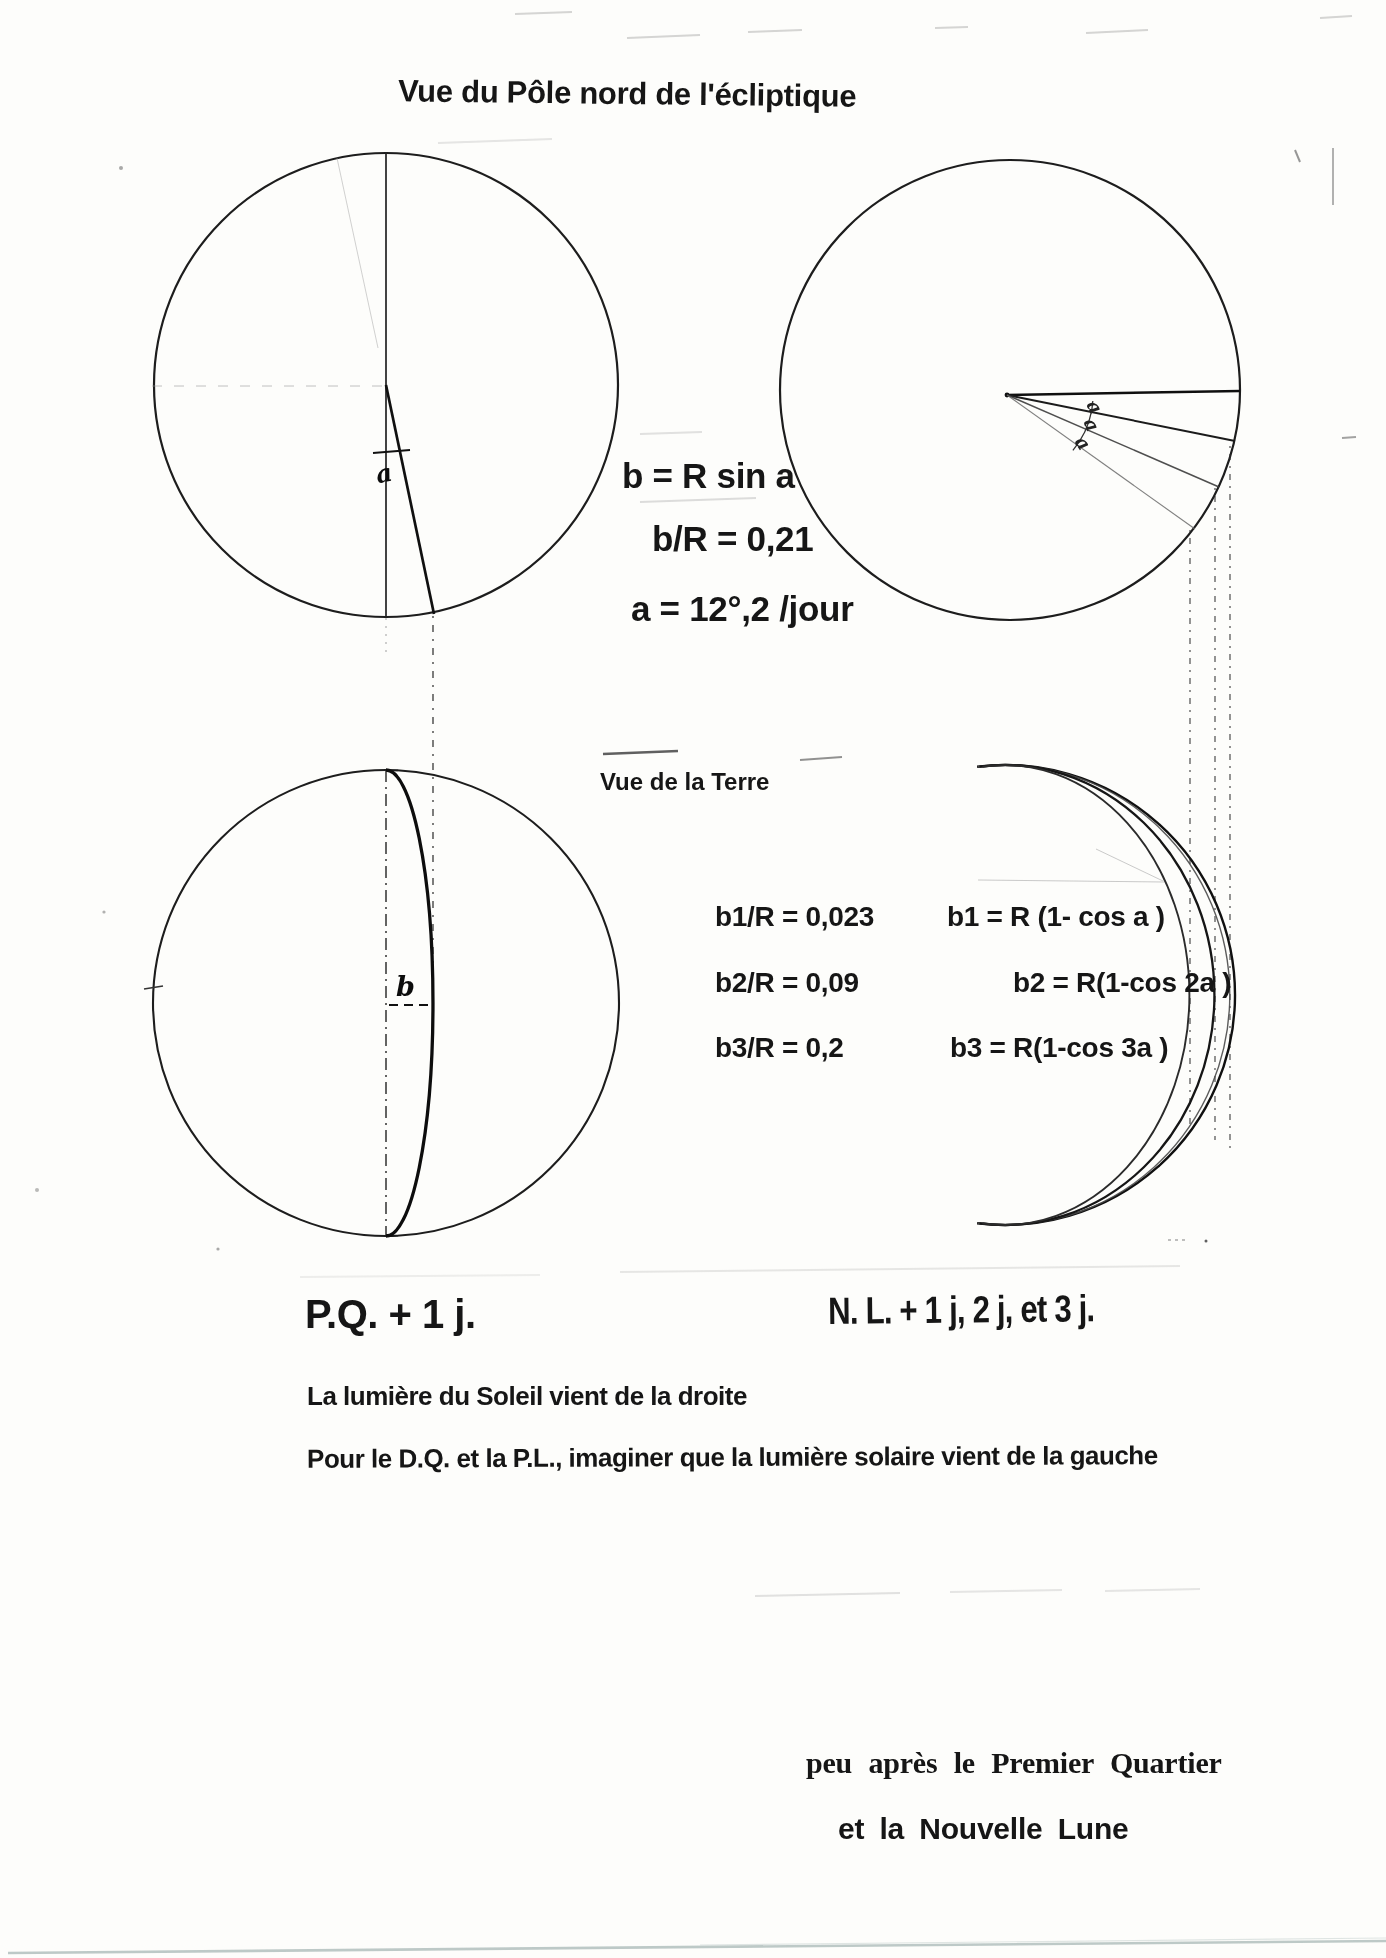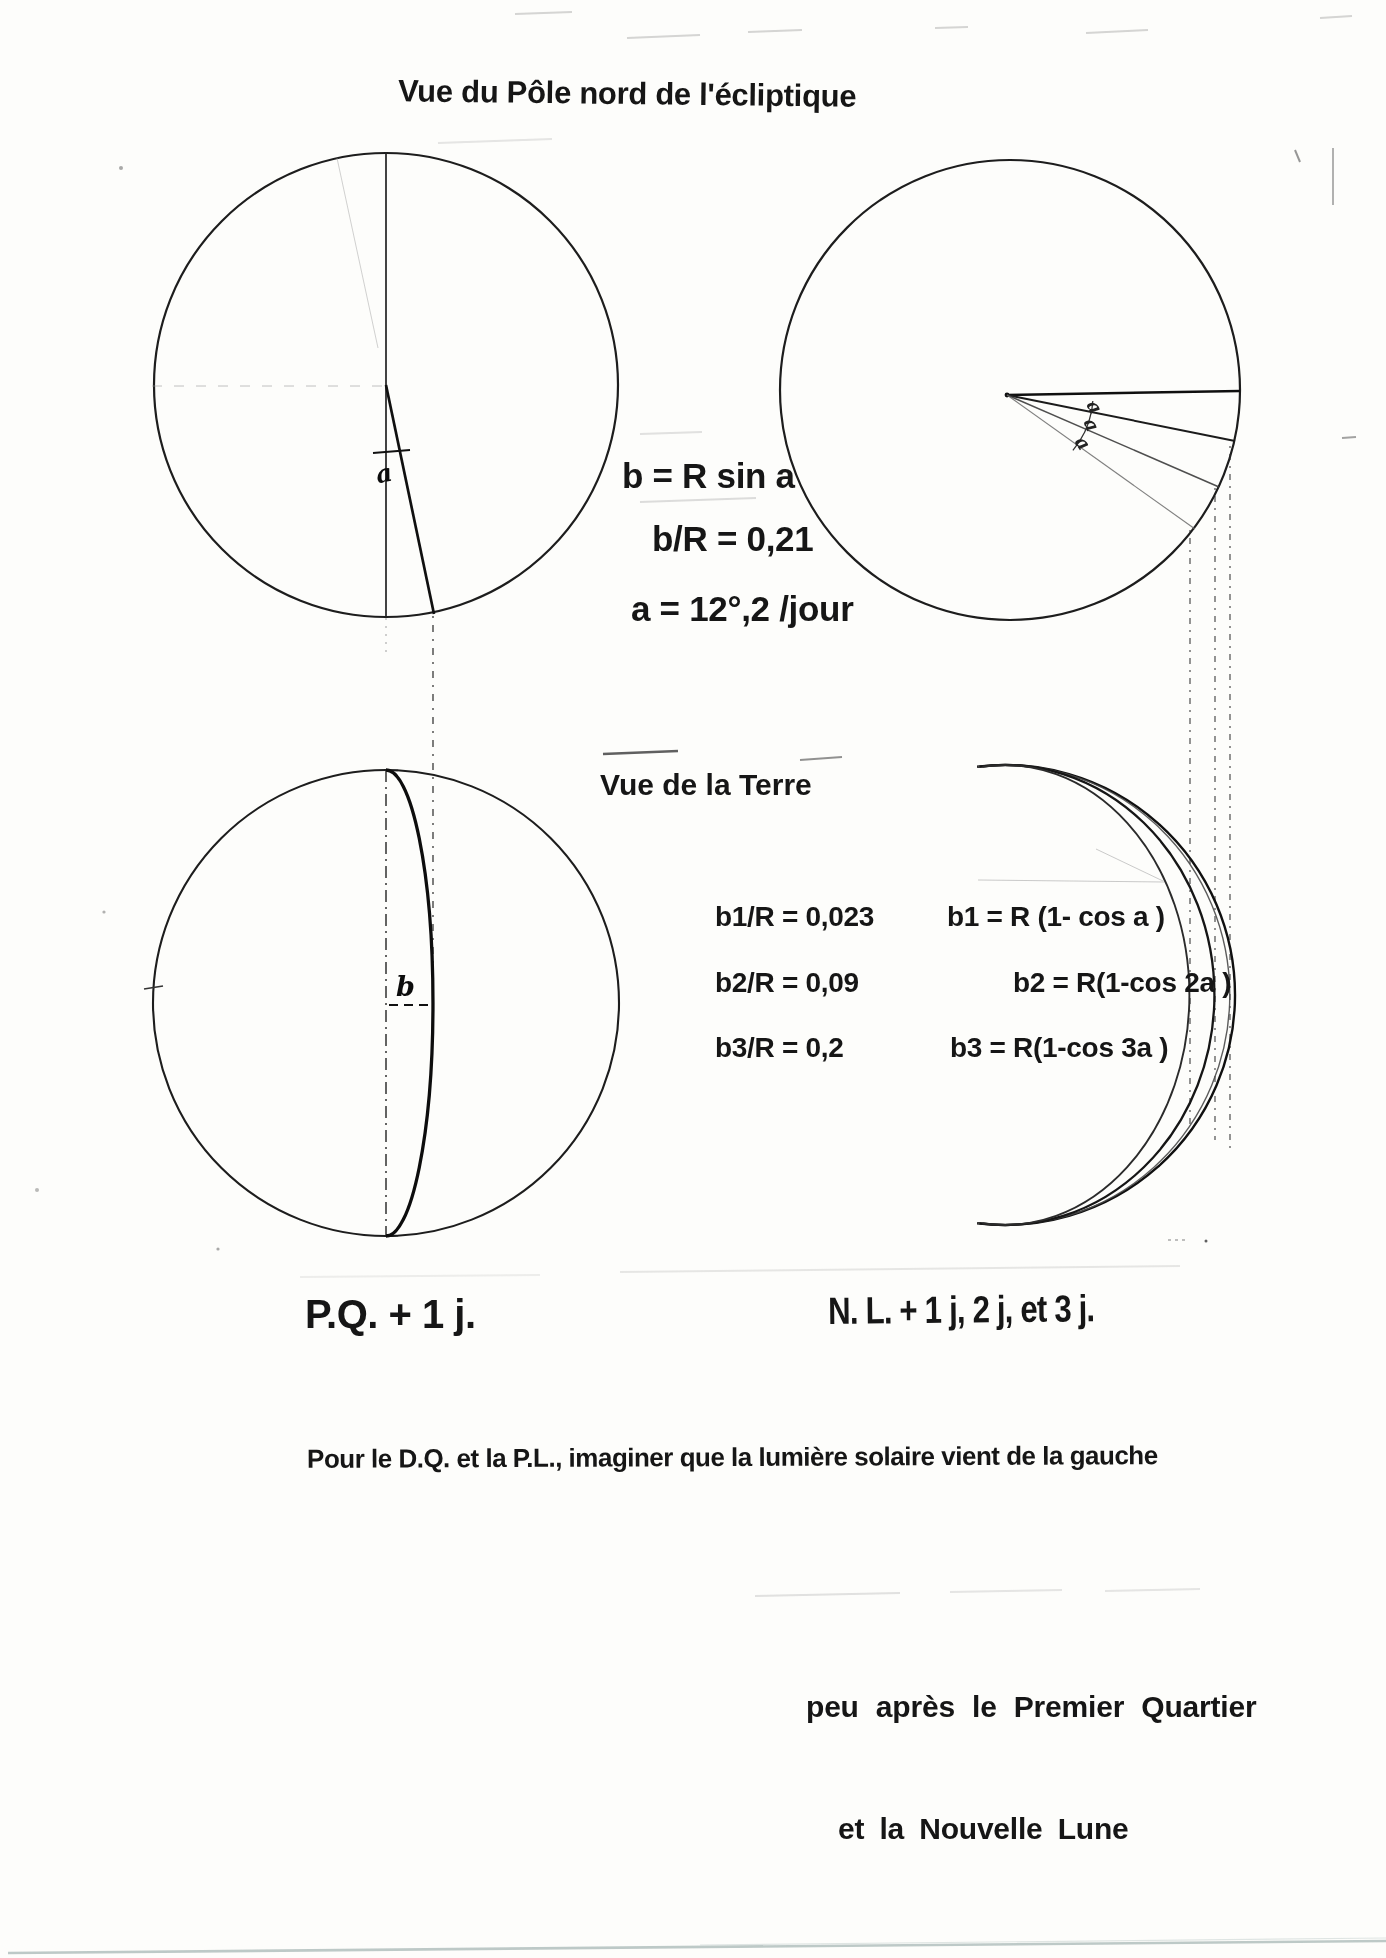--- a/index.html
+++ b/index.html
@@ -5,21 +5,21 @@
   html,body{margin:0;padding:0;background:#e8e8e6;}
   .page{
     position:relative;width:1386px;height:1958px;margin:0 auto;
     background:#fdfdfb;overflow:hidden;
     font-family:"Liberation Sans",sans-serif;color:#161616;
   }
   .page svg{position:absolute;left:0;top:0;}
   .txt{position:absolute;font-weight:700;white-space:nowrap;line-height:1;}
   .title{font-size:31px;letter-spacing:-.3px;transform:rotate(.7deg);}
   .formula{font-size:35px;letter-spacing:-.3px;}
-  .sub{font-size:30px;}
+  .sub{font-size:24px;}
   .cell{font-size:28px;letter-spacing:-.3px;}
   .phase-l{font-size:40px;letter-spacing:-.5px;}
   .phase-r{font-size:38px;letter-spacing:-1px;transform:rotate(-.6deg) scaleX(.82);transform-origin:left top;}
   .note{font-size:26px;letter-spacing:-.5px;}
   .cap{font-size:30px;letter-spacing:-.2px;}
   .ws6{word-spacing:6px;} .ws9{word-spacing:9px;} .ws7{word-spacing:7px;margin-top:44px;}
 </style>
 </head>
 <body>
 
@@ -130,18 +130,19 @@
   <div class="txt cell" style="left:715px;top:903px;">b1/R = 0,023</div>
   <div class="txt cell" style="left:947px;top:903px;">b1 = R (1- cos a )</div>
   <div class="txt cell" style="left:715px;top:969px;">b2/R =  0,09</div>
   <div class="txt cell" style="left:1003px;top:969px;margin-left:10px;">b2 = R(1-cos 2a )</div>
   <div class="txt cell" style="left:715px;top:1034px;">b3/R =  0,2</div>
   <div class="txt cell" style="left:950px;top:1034px;">b3 = R(1-cos 3a )</div>
 
   <div class="txt phase-l" style="left:305px;top:1294px;">P.Q. + 1 j.</div>
   <div class="txt phase-r" style="left:828px;top:1292px;">N. L. + 1 j, 2 j, et 3 j.</div>
 
+  <div class="txt note" style="left:307px;top:1383px;">La lumière du Soleil vient de la droite</div>
   <div class="txt note" style="left:307px;top:1444px;transform:rotate(-.25deg);">Pour le D.Q. et la P.L., imaginer que la lumière solaire vient de la gauche</div>
 
-  <div class="txt cap ws9" style="left:806px;top:1692px;">peu après le Premier Quartier</div>
+  <div class="txt cap ws9" style="left:806px;top:1748px;font-family:Liberation Serif, serif;">peu après le Premier Quartier</div>
   <div class="txt cap ws7" style="left:838px;top:1770px;">et la Nouvelle Lune</div>
 
 </div>
 
 </body></html>

